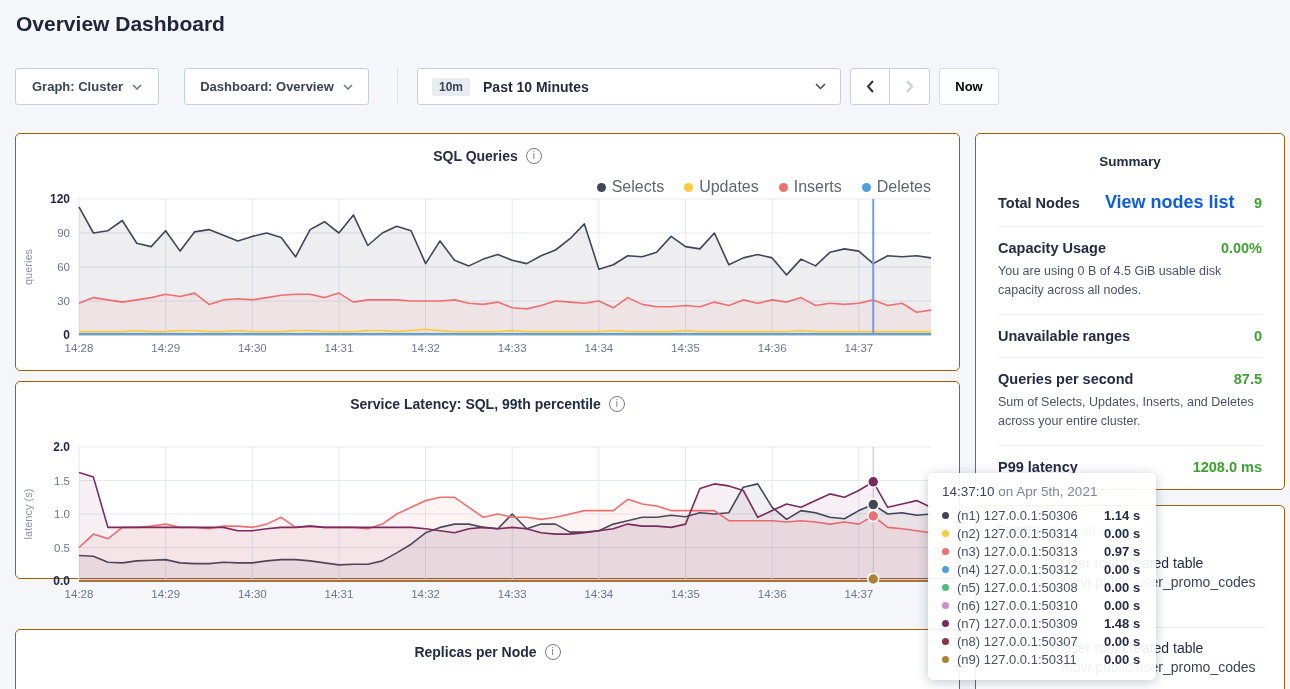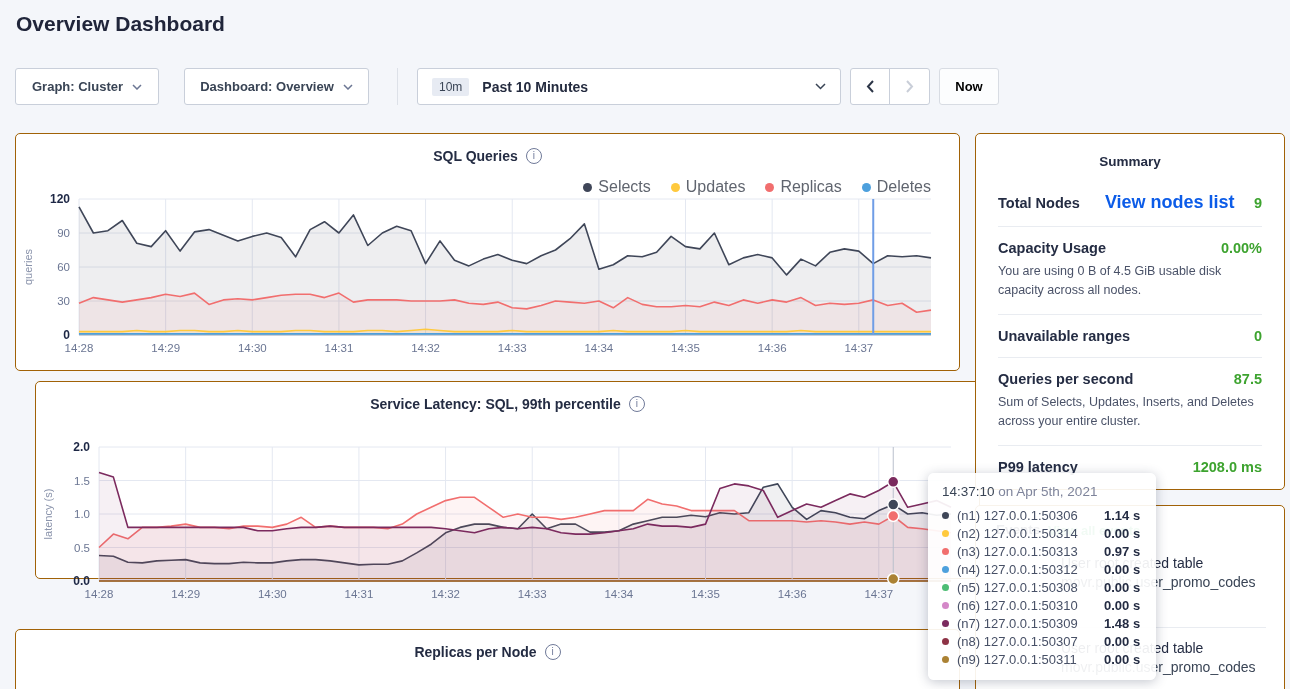--- a/index.html
+++ b/index.html
@@ -8,21 +8,21 @@
   .page-title { position:absolute; left:16px; top:12px; font-size:21px; font-weight:600; color:#20253a; }
 
   
   .controls { position:absolute; left:0; top:68px; height:37px; width:100%; }
   .btn { position:absolute; display:flex; align-items:center; height:37px;
     background:#fff; border:1px solid #c9cfda; border-radius:3px;
     font-size:13px; font-weight:700; color:#394455; cursor:pointer; }
   .dd { justify-content:center; gap:9px; }
   .ctl-divider { position:absolute; left:397px; top:0; width:1px; height:37px; background:#dde1e8; }
   .time-btn { left:417px; width:424px; padding:0 14px; }
-  .time-badge { background:#e7ebf3; border-radius:2px; padding:2px 7px; font-size:12px; font-weight:400; margin-right:13px; }
+  .time-badge { background:#e7ebf3; border-radius:2px; padding:2px 7px; font-size:12px; font-weight:700; margin-right:13px; }
   .time-label { font-size:14px; font-weight:700; color:#242b3f; }
   .time-chev { margin-left:auto; }
   .nav-prev { left:850px; width:41px; justify-content:center; border-radius:3px 0 0 3px; }
   .nav-next { left:890px; width:41px; justify-content:center; border-radius:0 3px 3px 0; margin-left:-1px; }
   .now-btn { left:939px; width:60px; justify-content:center; color:#000000; background:#fcfdfe; border-color:#d8dce3; }
 
   
   .panel { position:absolute; background:#fff; border:1px solid #a16207; border-radius:5px; }
   .chart-title-row { position:absolute; top:14px; left:0; width:100%; display:flex; justify-content:center; align-items:center; gap:8px; }
   .chart-title { font-size:14px; font-weight:700; color:#242c43; }
@@ -111,21 +111,21 @@
       <div class="legend-item">
         <span class="legend-dot" style="background: rgb(63, 70, 88);"></span>
         <span>Selects</span>
       </div>
       <div class="legend-item">
         <span class="legend-dot" style="background: rgb(255, 201, 61);"></span>
         <span>Updates</span>
       </div>
       <div class="legend-item">
         <span class="legend-dot" style="background: rgb(241, 110, 110);"></span>
-        <span>Replicas</span>
+        <span>Inserts</span>
       </div>
       <div class="legend-item">
         <span class="legend-dot" style="background: rgb(77, 160, 221);"></span>
         <span>Deletes</span>
       </div>
     </div>
   <div class="chart-svg"><svg width="943" height="236">
         <line x1="63" y1="65" x2="63" y2="201" stroke="#e4e8f1" stroke-width="1"></line>
         <line x1="149.64406779661016" y1="65" x2="149.64406779661016" y2="201" stroke="#e4e8f1" stroke-width="1"></line>
         <line x1="236.28813559322035" y1="65" x2="236.28813559322035" y2="201" stroke="#e4e8f1" stroke-width="1"></line>
@@ -161,21 +161,21 @@
         <text x="409.5762711864407" y="218" text-anchor="middle" font-size="11.5" fill="#6b7693">14:32</text>
         <text x="496.22033898305085" y="218" text-anchor="middle" font-size="11.5" fill="#6b7693">14:33</text>
         <text x="582.8644067796611" y="218" text-anchor="middle" font-size="11.5" fill="#6b7693">14:34</text>
         <text x="669.5084745762712" y="218" text-anchor="middle" font-size="11.5" fill="#6b7693">14:35</text>
         <text x="756.1525423728814" y="218" text-anchor="middle" font-size="11.5" fill="#6b7693">14:36</text>
         <text x="842.7966101694916" y="218" text-anchor="middle" font-size="11.5" fill="#6b7693">14:37</text>
         <text x="16" y="133" text-anchor="middle" font-size="11" fill="#8a93ab" transform="rotate(-90 16 133)">queries</text>
       </svg></div>
 </div>
 
-<div class="panel" style="left:15px;top:381px;width:945px;height:198px;margin-left:20px;">
+<div class="panel" style="left:15px;top:381px;width:945px;height:198px;">
   <div class="chart-title-row">
     <span class="chart-title">Service Latency: SQL, 99th percentile</span>
     <span class="info-icon">i</span>
   </div>
   <div class="chart-svg"><svg width="943" height="236">
         <line x1="63" y1="65" x2="63" y2="199" stroke="#e4e8f1" stroke-width="1"></line>
         <line x1="149.64406779661016" y1="65" x2="149.64406779661016" y2="199" stroke="#e4e8f1" stroke-width="1"></line>
         <line x1="236.28813559322035" y1="65" x2="236.28813559322035" y2="199" stroke="#e4e8f1" stroke-width="1"></line>
         <line x1="322.93220338983053" y1="65" x2="322.93220338983053" y2="199" stroke="#e4e8f1" stroke-width="1"></line>
         <line x1="409.5762711864407" y1="65" x2="409.5762711864407" y2="199" stroke="#e4e8f1" stroke-width="1"></line>

